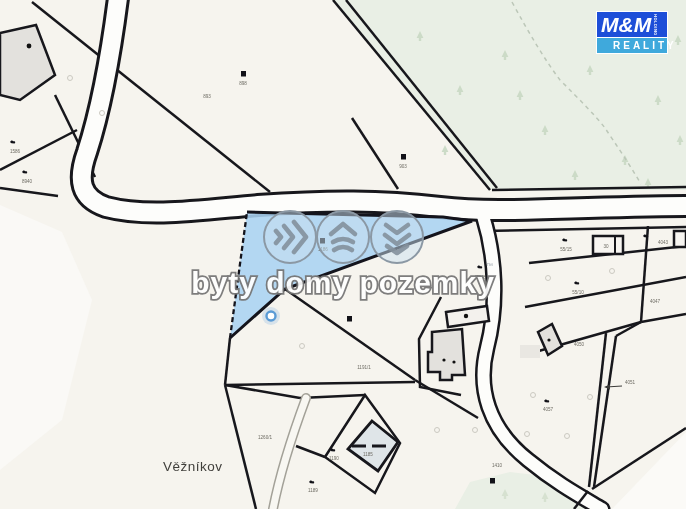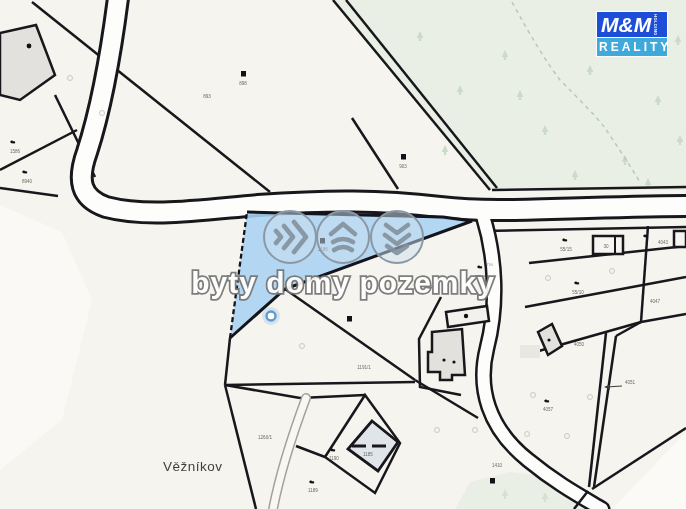--- a/index.html
+++ b/index.html
@@ -7,22 +7,22 @@
   svg{display:block;font-family:"Liberation Sans",sans-serif;}
   .plbl{font-size:4.6px;fill:#6e6c64;text-anchor:middle;}
   .village{font-size:13.5px;fill:#403f3b;letter-spacing:0.5px;}
   .wm-text{font-size:30px;font-weight:800;fill:#ffffff;stroke:#757575;stroke-width:3.6px;paint-order:stroke;text-anchor:middle;opacity:0.93;letter-spacing:1px;}
   .wm-tm{font-size:7px;fill:#9aa3ab;opacity:0.9;}
   .logo{position:absolute;top:12px;right:19px;width:70px;box-shadow:0 0 0 1px #ffffff;background:#fff;}
   .logo-top{position:relative;background:#1d4ed8;color:#fff;font-weight:bold;font-style:italic;
             font-size:21px;line-height:23px;text-align:left;padding:1px 7px 1px 4px;}
   .logo-holding{position:absolute;right:0px;top:2px;font-size:4px;font-style:normal;letter-spacing:0.5px;
             writing-mode:vertical-rl;color:#fff;}
-  .logo-bottom{background:#3fa9dc;color:#fff;font-weight:bold;font-size:12px;letter-spacing:3px;
-            text-align:center;padding:2px 0 2px 2px;margin-top:1px;}
+  .logo-bottom{background:#3fa9dc;color:#fff;font-weight:bold;font-size:10px;letter-spacing:3px;
+            text-align:center;padding:2px 0 2px 16px;margin-top:1px;}
 </style>
 </head>
 <body>
 
 <div class="stage">
 <svg viewBox="0 0 686 509" width="686" height="509">
   <defs>
     <path id="tree" d="M0,-7 L3.4,0 L1.2,0 L1.2,3 L-1.2,3 L-1.2,0 L-3.4,0 Z"></path>
     <path id="symb" d="M1.5,3.2 C0.2,2.8 -0.2,1.6 0.8,0.9 C1.6,0.3 2.9,0.5 3.3,1.3 C4.5,0.8 5.6,1.6 5.2,2.6 L4.7,3.5 Z" fill="#121218"></path>
   </defs>

